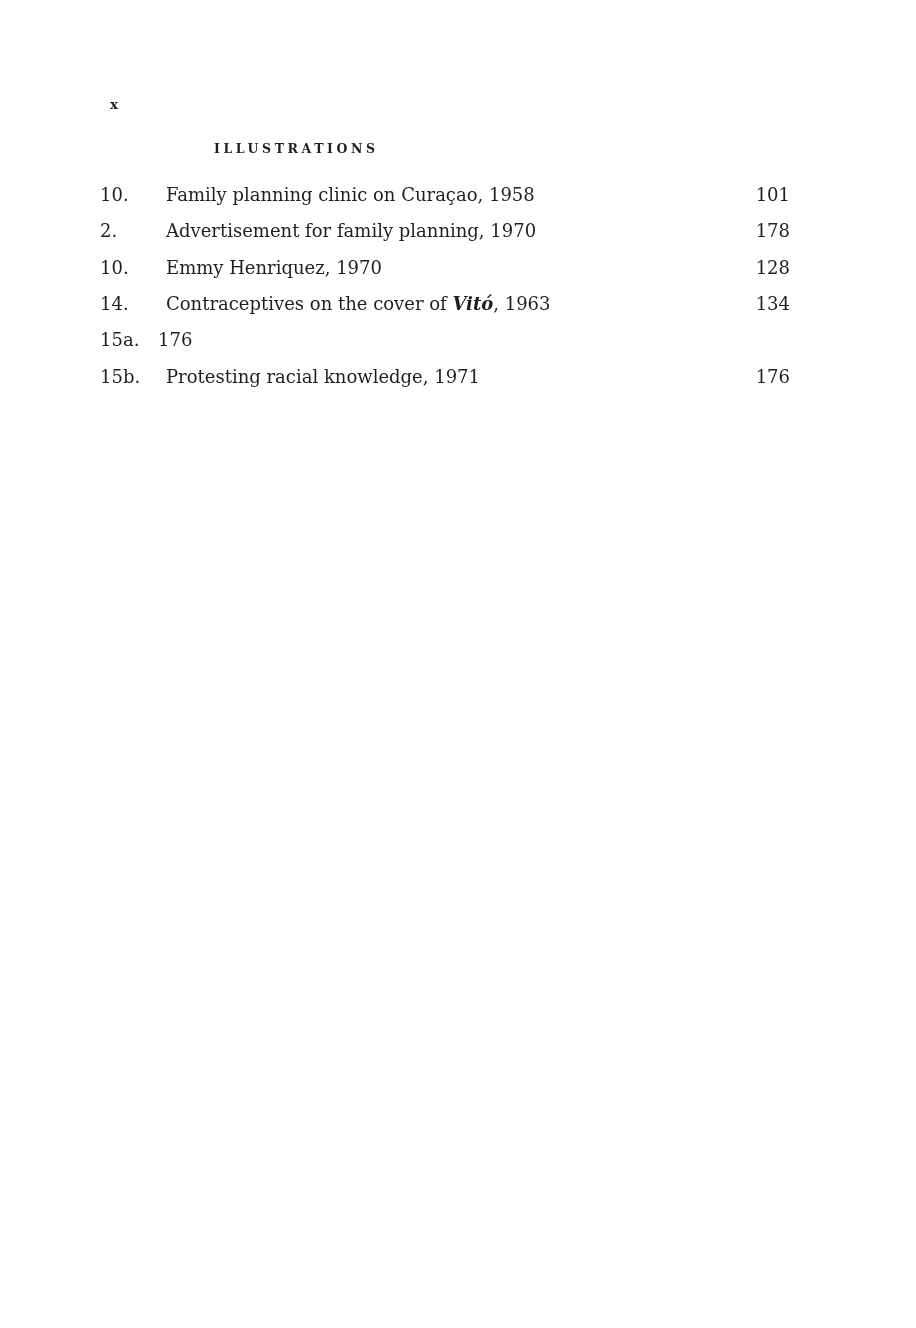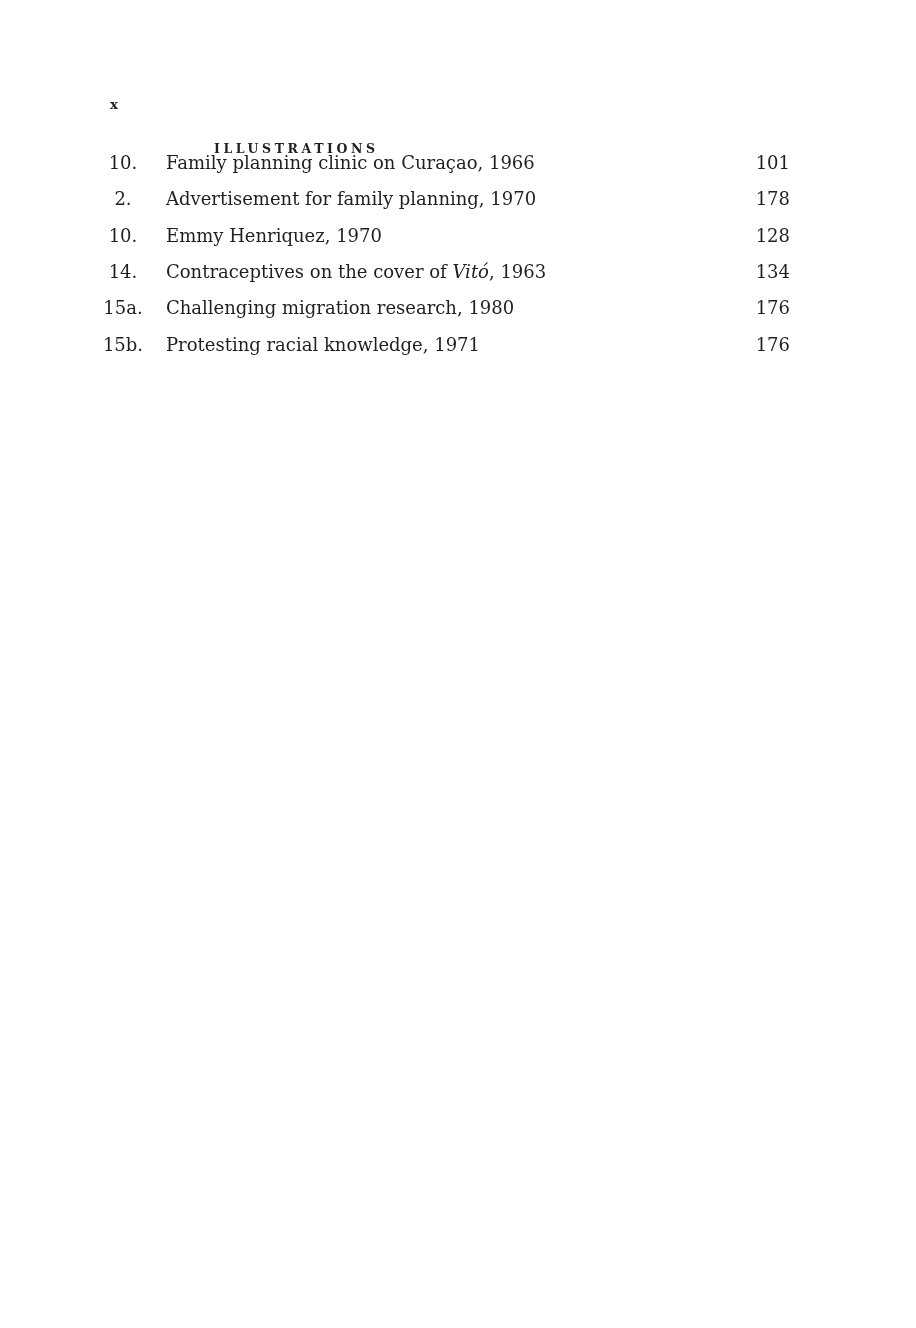--- a/index.html
+++ b/index.html
@@ -55,51 +55,53 @@
   }
   .row {
     display: flex;
     align-items: baseline;
     height: 36.35px;
     line-height: 36.35px;
     font-size: 18px;
   }
   .num {
     width: 46px;
-    text-align: center;
+    text-align: left;
     flex: 0 0 auto;
   }
   .caption {
     flex: 1 1 auto;
     margin-left: 20px;
     white-space: nowrap;
     overflow: hidden;
   }
   .caption .italic {
     font-style: italic;
+    font-weight: bold;
   }
   .pagenum {
     flex: 0 0 auto;
     text-align: center;
     margin-left: 12px;
+    margin-top: 32px;
   }
 </style>
 </head>
 <body>
 
 <div class="page">
   <div class="page-header">
     <span class="folio">x</span>
     <span class="running-head">ILLUSTRATIONS</span>
   </div>
 
   <div class="illustrations-list">
   <div class="row">
     <span class="num">10.</span>
-    <span class="caption"><span>Family planning clinic on Curaçao, 1966</span><span class="italic"></span><span></span></span>
+    <span class="caption"><span>Family planning clinic on Curaçao, 1958</span><span class="italic"></span><span></span></span>
     <span class="pagenum">101</span>
   </div>
 
   <div class="row">
     <span class="num">2.</span>
     <span class="caption"><span>Advertisement for family planning, 1970</span><span class="italic"></span><span></span></span>
     <span class="pagenum">178</span>
   </div>
 
 
@@ -110,21 +112,20 @@
   </div>
 
   <div class="row">
     <span class="num">14.</span>
     <span class="caption"><span>Contraceptives on the cover of </span><span class="italic">Vitó</span><span>, 1963</span></span>
     <span class="pagenum">134</span>
   </div>
 
   <div class="row">
     <span class="num">15a.</span>
-    <span class="caption"><span>Challenging migration research, 1980</span><span class="italic"></span><span></span></span>
     <span class="pagenum">176</span>
   </div>
 
   <div class="row">
     <span class="num">15b.</span>
     <span class="caption"><span>Protesting racial knowledge, 1971</span><span class="italic"></span><span></span></span>
     <span class="pagenum">176</span>
   </div>
 </div>
 </div>

